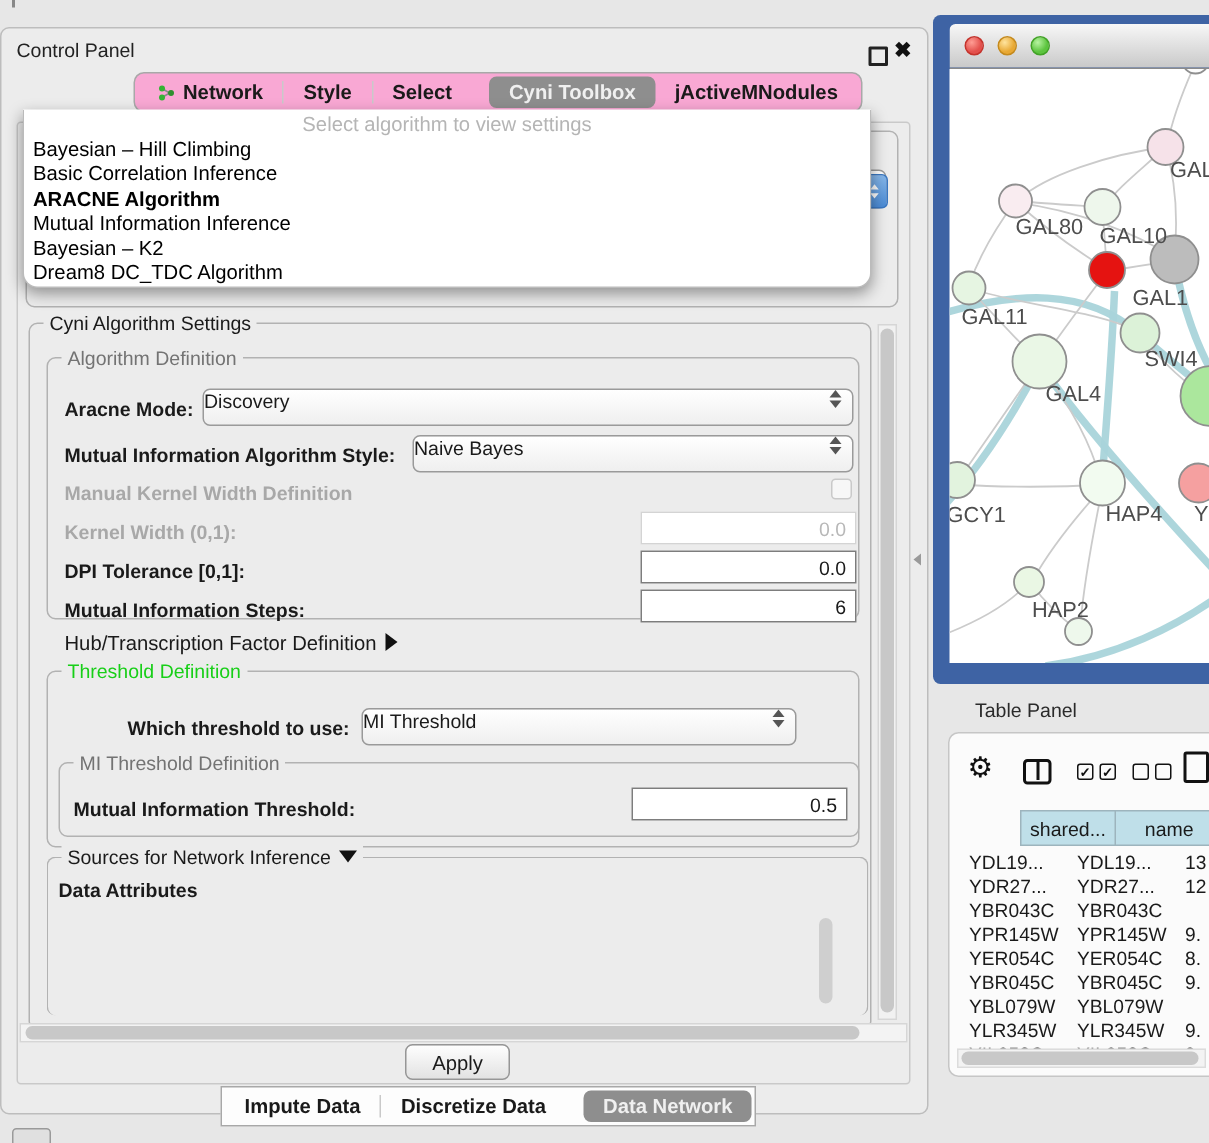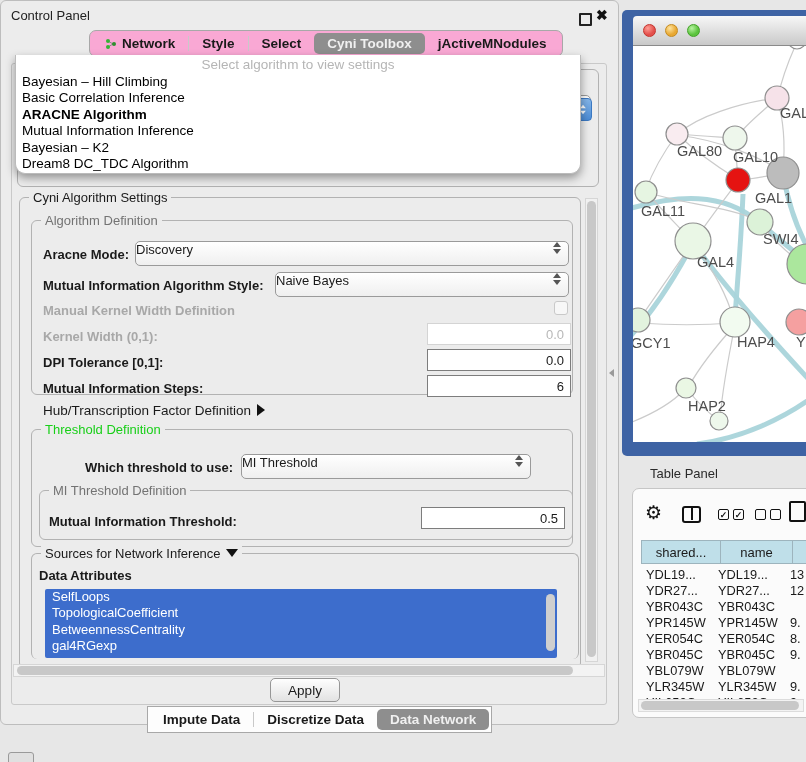--- a/index.html
+++ b/index.html
@@ -1,32 +1,32 @@
 <!DOCTYPE html>
 <html><head>
 <meta charset="utf-8">
 <style>
   html,body{margin:0;padding:0;}
   body{width:806px;height:762px;position:relative;overflow:hidden;background:#e7e7e7;
        font-family:"Liberation Sans",sans-serif;color:#1a1a1a;-webkit-font-smoothing:antialiased;}
   .abs{position:absolute;}
 
   
-  .cpanel{left:0;top:0;width:619px;height:725px;background:#ececec;border:1px solid #bdbdbd;
+  .cpanel{left:0;top:18px;width:619px;height:725px;background:#ececec;border:1px solid #bdbdbd;
           border-radius:6px;box-sizing:border-box;}
   .cp-title{left:10px;top:7px;font-size:13px;color:#222;}
   .float-ic{left:578px;top:12px;width:9px;height:9px;border:2px solid #222;border-radius:1px;}
   .close-ic{left:595px;top:6px;font-size:14px;font-weight:bold;color:#111;}
 
   
   .tabbar{left:88px;top:29px;height:25px;background:#f9a8d4;border:1px solid #a8a8a8;border-radius:7px;
           display:flex;align-items:center;padding:0 2px;text-align:right;}
   .tab{font-size:13.5px;font-weight:bold;color:#1a1a1a;padding:0 13px;height:21px;line-height:21px;
        display:flex;align-items:center;gap:5px;}
-  .tab.sel{background:#8e8e8e;color:#f0f0f0;border-radius:5px;font-weight:bold;}
+  .tab.sel{background:#8e8e8e;color:#f0f0f0;border-radius:5px;font-weight:bold;margin-left:12px;}
   .tabsep{width:1px;height:15px;background:#c9c9c9;}
 
   
   .scrollpane{left:10px;top:62px;width:596px;height:642px;border:1px solid #c9c9c9;border-radius:3px;box-sizing:border-box;}
   .gb{position:absolute;border:1px solid #b2b2b2;border-radius:6px;box-sizing:border-box;}
   .gb-t{position:absolute;top:-8px;left:9px;background:#ececec;padding:0 4px;font-size:13px;white-space:nowrap;}
   .t-blue{color:#737373;}
   .t-green{color:#18cf18;}
   .combo{background:linear-gradient(#ffffff,#efefef);border:1px solid #9a9a9a;border-radius:5px;
          box-sizing:border-box;display:flex;font-size:13px;padding-left:0;}
@@ -213,26 +213,20 @@
   </div>
   <div class="abs lbl b" style="left:48px;top:513px;">Mutual Information Threshold:</div>
   <div class="abs field" style="left:420px;top:506px;width:144px;height:22px;">0.5</div>
 
   <div class="gb" style="left:30px;top:552px;width:548px;height:106px;border-bottom:none;">
     <span class="gb-t">
       <span>Sources for Network Inference</span><span class="arrow-d"></span>
     </span>
   </div>
   <div class="abs lbl b" style="left:38px;top:567px;">Data Attributes</div>
-  <div class="abs attr-list">
-    <div class="attr-item">SelfLoops</div>
-    <div class="attr-item">TopologicalCoefficient</div>
-    <div class="attr-item">BetweennessCentrality</div>
-    <div class="attr-item">gal4RGexp</div>
-  </div>
   <div class="abs list-thumb"></div>
 
   <div class="abs vscroll">
       <div class="vthumb"></div>
     </div>
   <div class="abs hscroll">
       <div class="hthumb"></div>
     </div>
 
   <div class="abs apply-btn">Apply</div>
@@ -340,21 +334,21 @@
   <span class="cb">✓</span>
     <span class="cb">✓</span>
 </div>
 <div class="abs cbpair" style="left:755px;top:509px;">
   <span class="cb"></span>
     <span class="cb"></span>
 </div>
 <div class="abs docic"></div>
 
 <div class="abs thead">
-  <div class="th" style="width:80px;">shared...</div>
+  <div class="th" style="width:64px;margin-left:39px;">shared...</div>
   <div class="th" style="width:72px;">name</div>
   <div class="th" style="width:40px;justify-content:flex-start;padding-left:16px;">A</div>
 </div>
 
 <div class="abs trow" style="top:566px;">
     <span class="td0">YDL19...</span>
     <span class="td1">YDL19...</span>
     <span class="td2">13</span>
   </div>
 <div class="abs trow" style="top:582px;">

